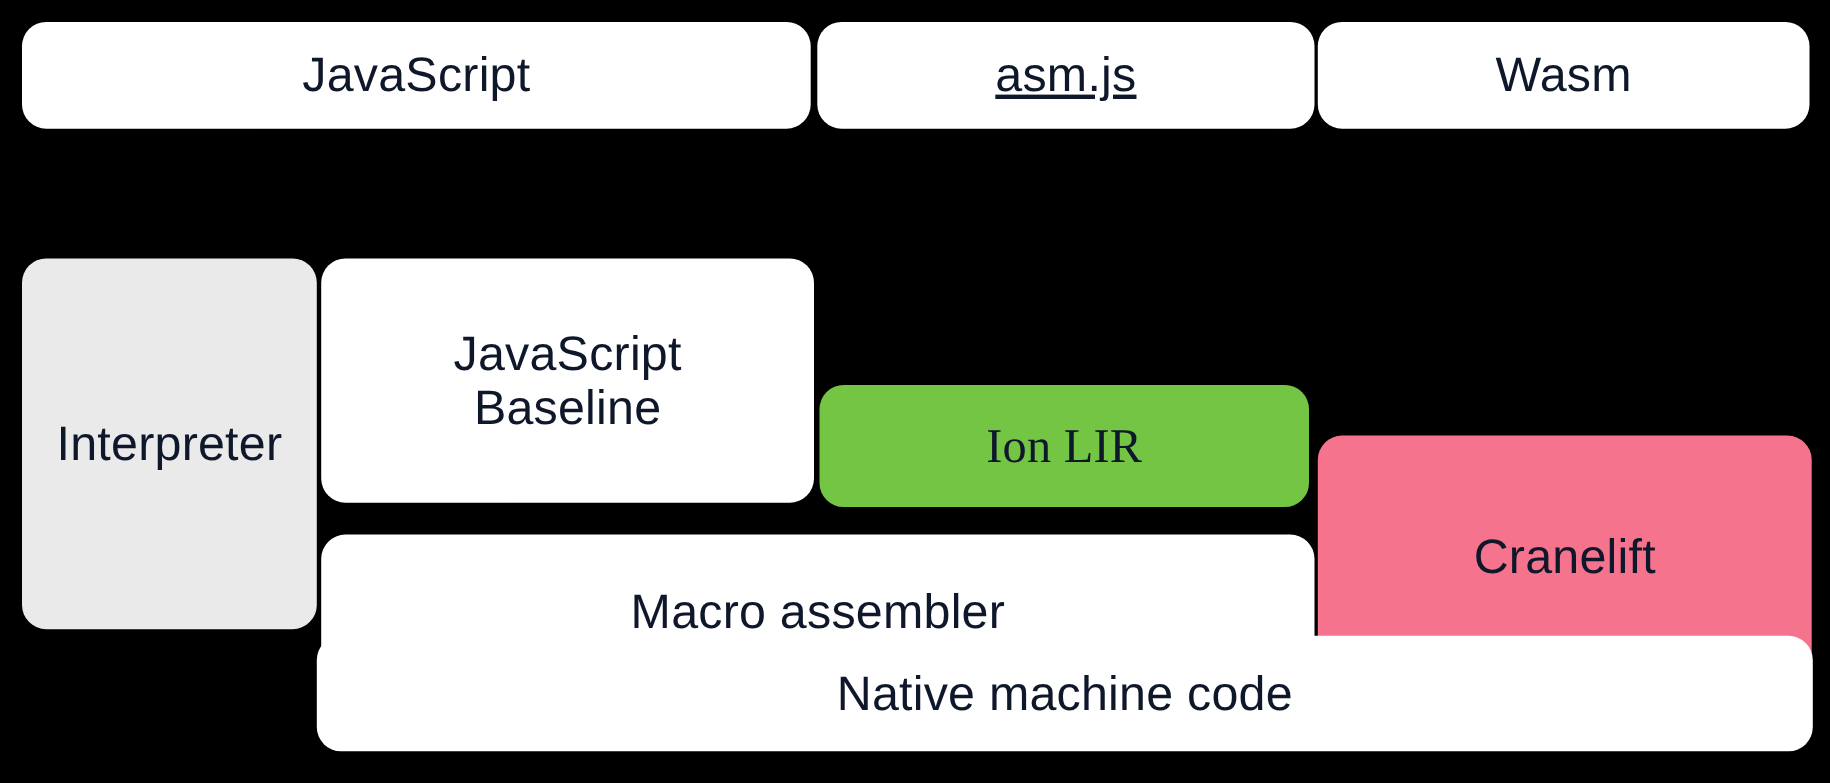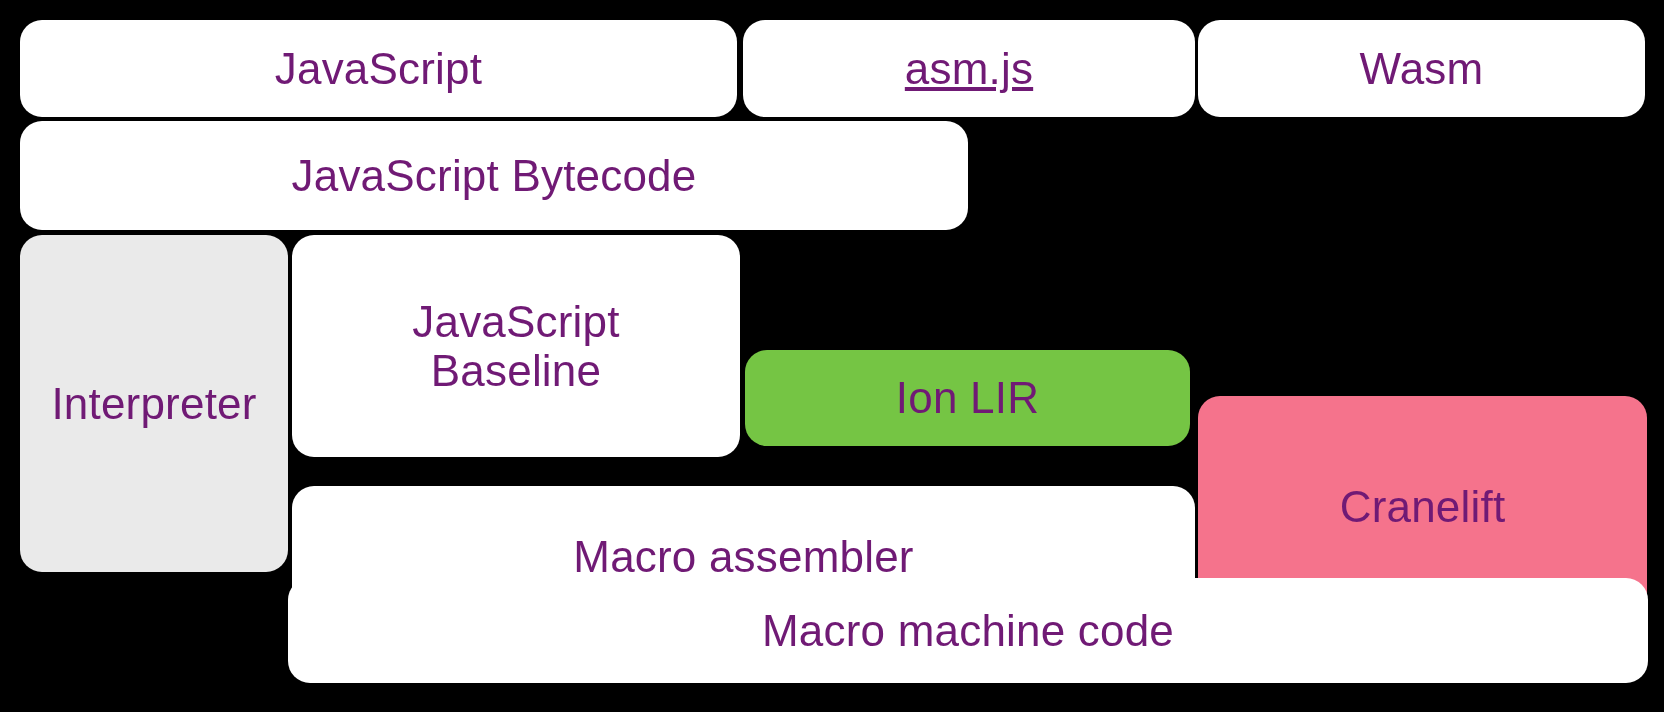--- a/index.html
+++ b/index.html
@@ -16,21 +16,21 @@
     overflow: hidden;
     font-family: "Liberation Sans", sans-serif;
   }
   .node {
     position: absolute;
     box-sizing: border-box;
     display: flex;
     align-items: center;
     justify-content: center;
     text-align: center;
-    color: #701a75;
+    color: #0f172a;
     background: #ffffff;
     border-radius: 22px;
     font-size: 44px;
     line-height: 1.12;
     letter-spacing: 0.2px;
     white-space: pre-line;
     padding: 0 0;
   }
   .node.grey  { background: #eaeaea; }
   .node.green { background: #75c544; }
@@ -42,40 +42,39 @@
   #n-wasm            { left: 1198px; top: 20px;  width: 447px; height: 97px; }
 
   
   #n-js-bytecode     { left: 20px;   top: 121px; width: 948px; height: 109px; }
   #n-baldrmonkey     { left: 972px;  top: 121px; width: 448px; height: 109px; }
 
   
   #n-interpreter     { left: 20px;   top: 235px; width: 268px; height: 337px; text-align: right; }
   #n-js-baseline     { left: 292px;  top: 235px; width: 448px; height: 222px; }
   #n-ion-mir         { left: 745px;  top: 234px; width: 445px; height: 111px; }
-  #n-ion-lir         { left: 745px;  top: 350px; width: 445px; height: 96px; }
+  #n-ion-lir         { left: 745px;  top: 350px; width: 445px; height: 111px; font-family: Liberation Serif, serif; }
   #n-macro-assembler { left: 292px;  top: 462px; width: 903px; height: 142px; margin-top: 24px; }
   #n-cranelift       { left: 1198px; top: 348px; width: 449px; height: 221px; margin-top: 48px; }
 
   
   #n-native-code     { left: 288px;  top: 578px; width: 1360px; height: 105px; }
 </style>
 </head>
 <body>
 
 <div id="stage">
 
   <div class="node" id="n-javascript">JavaScript</div>
   <div class="node" id="n-asmjs">asm.js</div>
   <div class="node" id="n-wasm">Wasm</div>
 
-  <div class="node" id="n-js-bytecode">JavaScript Bytecode</div>
 
   <div class="node grey" id="n-interpreter">Interpreter</div>
   <div class="node" id="n-js-baseline">JavaScript
 Baseline</div>
   <div class="node green" id="n-ion-lir">Ion LIR</div>
   <div class="node" id="n-macro-assembler">Macro assembler</div>
   <div class="node pink" id="n-cranelift">Cranelift</div>
 
-  <div class="node" id="n-native-code">Macro machine code</div>
+  <div class="node" id="n-native-code">Native machine code</div>
 
 </div>
 
 </body></html>

